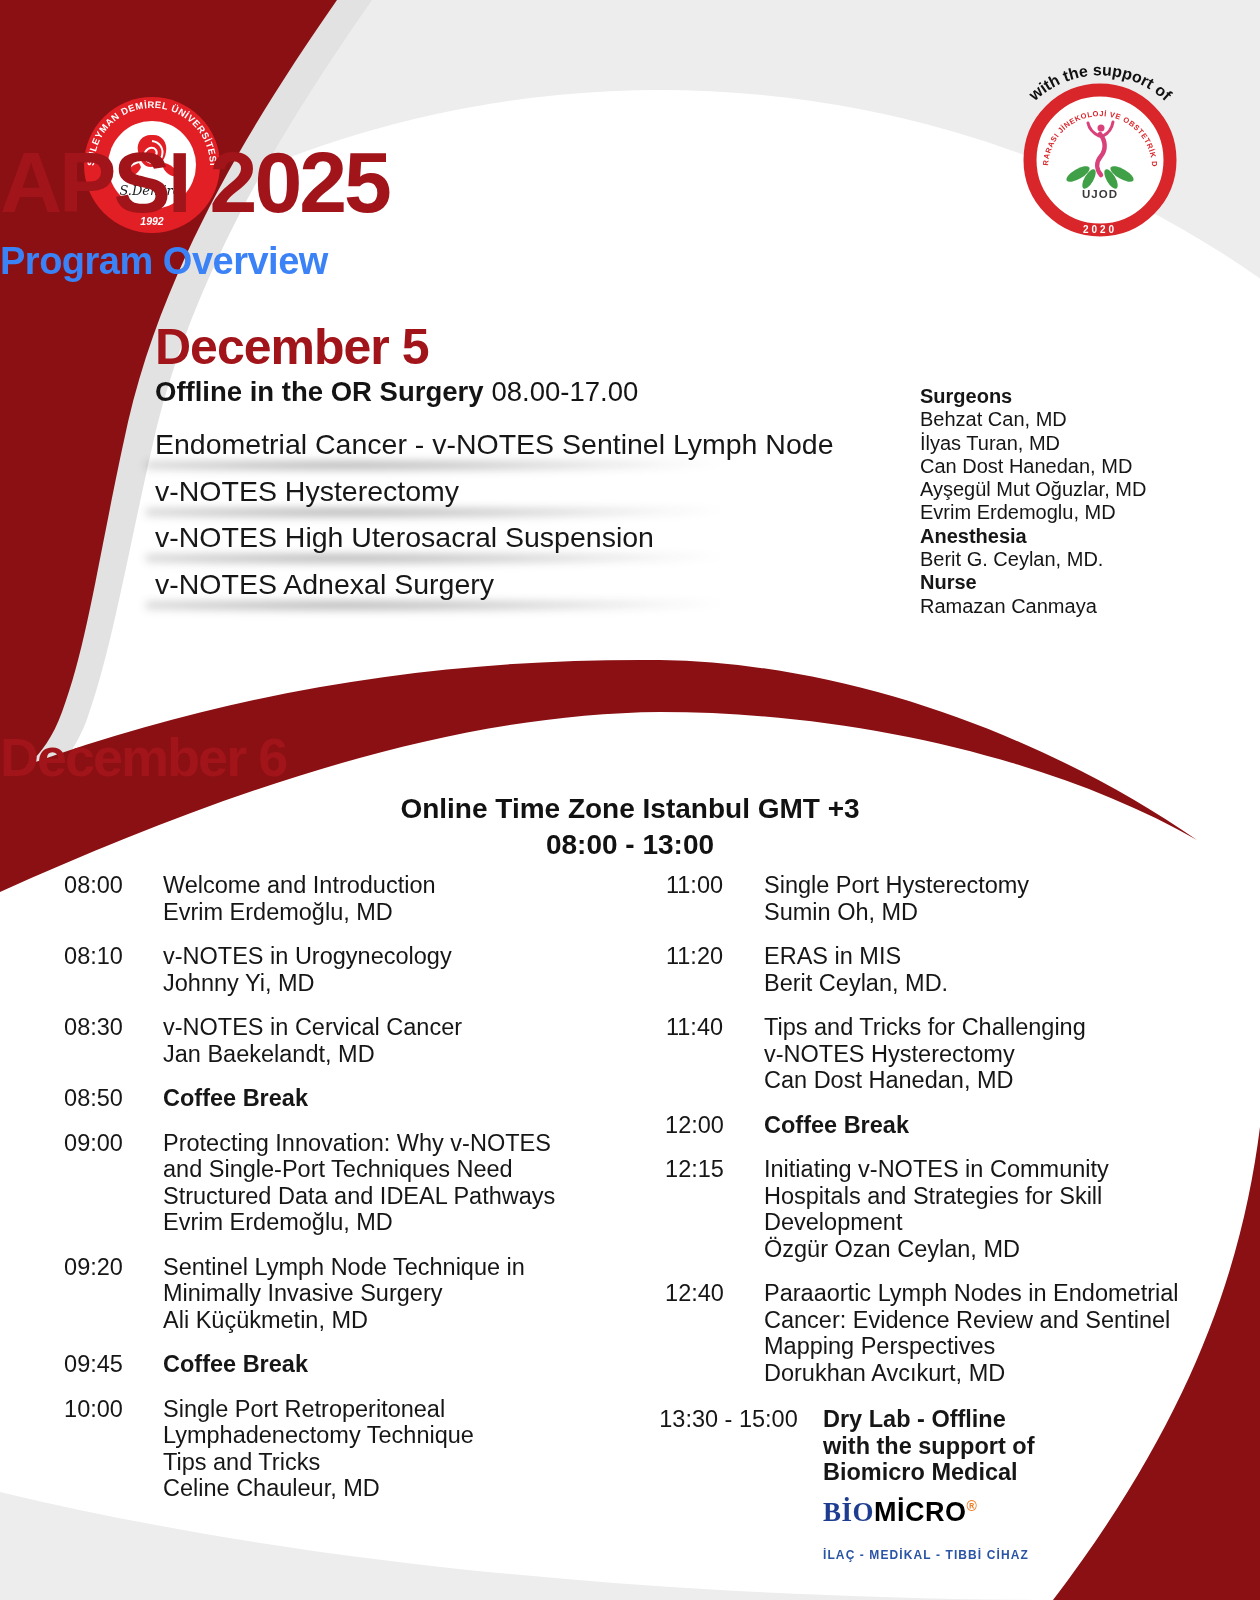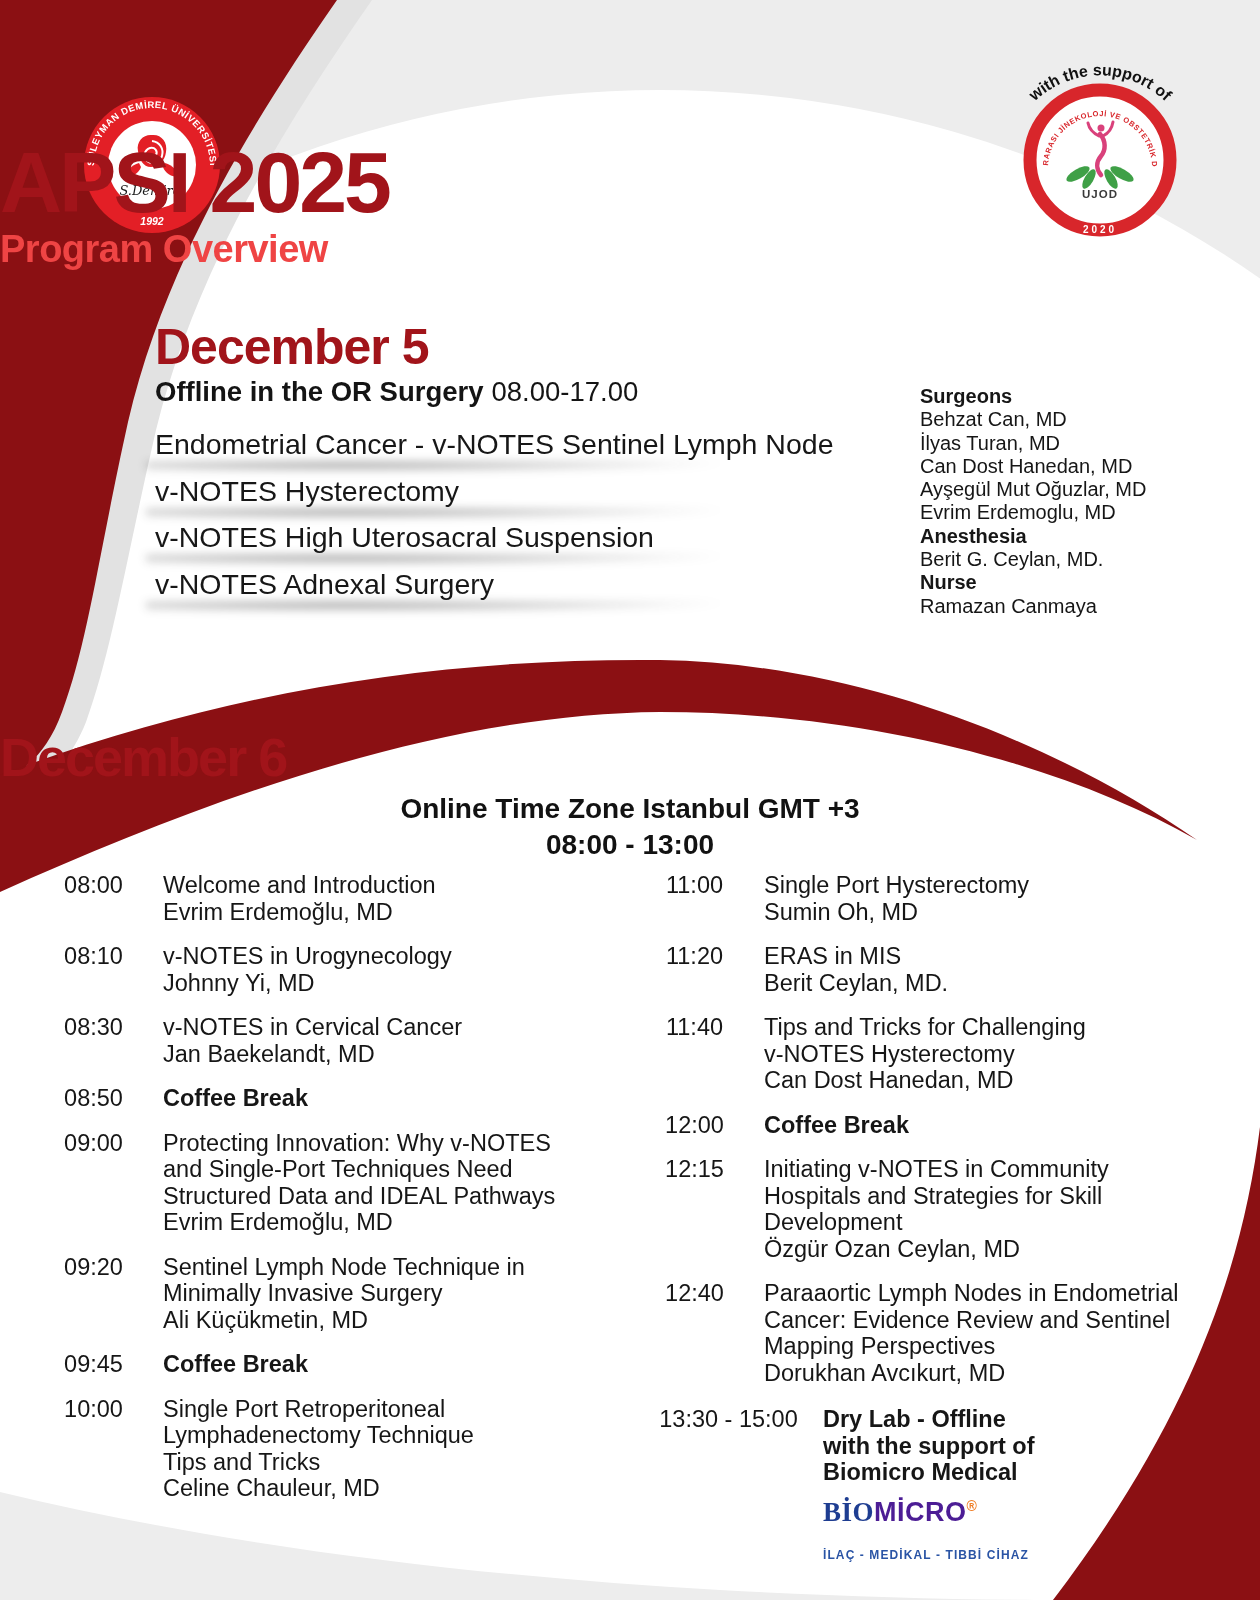--- a/index.html
+++ b/index.html
@@ -3,21 +3,21 @@
 <meta charset="utf-8">
 <style>
   html,body{margin:0;padding:0;background:#fff;}
   .page{position:relative;width:1260px;height:1600px;overflow:hidden;
         font-family:"Liberation Sans",sans-serif;color:#1a1a1a;}
   .bg{position:absolute;left:0;top:0;width:1260px;height:1600px;}
 
   
   .title-block{position:absolute;left:0;top:138px;width:1260px;}
   .main-title{font-size:86px;font-weight:800;letter-spacing:-3px;color:#A1141A;line-height:88px;margin:0;}
-  .sub-title{font-size:38px;font-weight:700;color:#ef4444;letter-spacing:-0.5px;margin-top:2px;}
+  .sub-title{font-size:38px;font-weight:700;color:#3b82f6;letter-spacing:-0.5px;margin-top:14px;}
 
   .sdu-logo{position:absolute;left:82px;top:95px;width:140px;height:140px;}
   .ujod-logo{position:absolute;left:995px;top:48px;width:210px;height:230px;}
 
   
   .d5-title{position:absolute;left:155px;top:318px;font-size:50px;font-weight:800;
             letter-spacing:-1px;color:#A1141A;margin:0;}
   .d5-sub{position:absolute;left:155px;top:376px;font-size:27.5px;color:#141414;}
   .d5-sub .loc{font-weight:700;}
   .d5-sub .time{font-weight:400;margin-left:8px;}
@@ -49,21 +49,21 @@
   .entry-line{font-weight:500;}
   .entry-speaker{font-weight:500;}
   .entry.bold .entry-line{font-weight:700;}
   #col-right .entry:nth-child(4){margin-top:14px;}
   #col-right .entry:nth-child(7){margin-top:20px;}
 
   
   .biomicro{margin-top:6px;}
   .bm-word{font-size:27px;font-weight:800;letter-spacing:0.5px;line-height:28px;}
   .bm-bio{color:#1E3D91;font-family:Liberation Serif, serif;}
-  .bm-micro{color:#4c1d95;}
+  .bm-micro{color:#000000;}
   .bm-reg{color:#F07E26;font-size:14px;vertical-align:10px;font-weight:700;}
   .bm-tag{font-size:12px;font-weight:700;letter-spacing:1.1px;color:#2A54A5;margin-top:16px;}
 </style>
 </head>
 <body>
 
 <div class="page">
 
   <svg class="bg" viewBox="0 0 1260 1600" aria-hidden="true">
     <rect width="1260" height="1600" fill="#ffffff"></rect>

